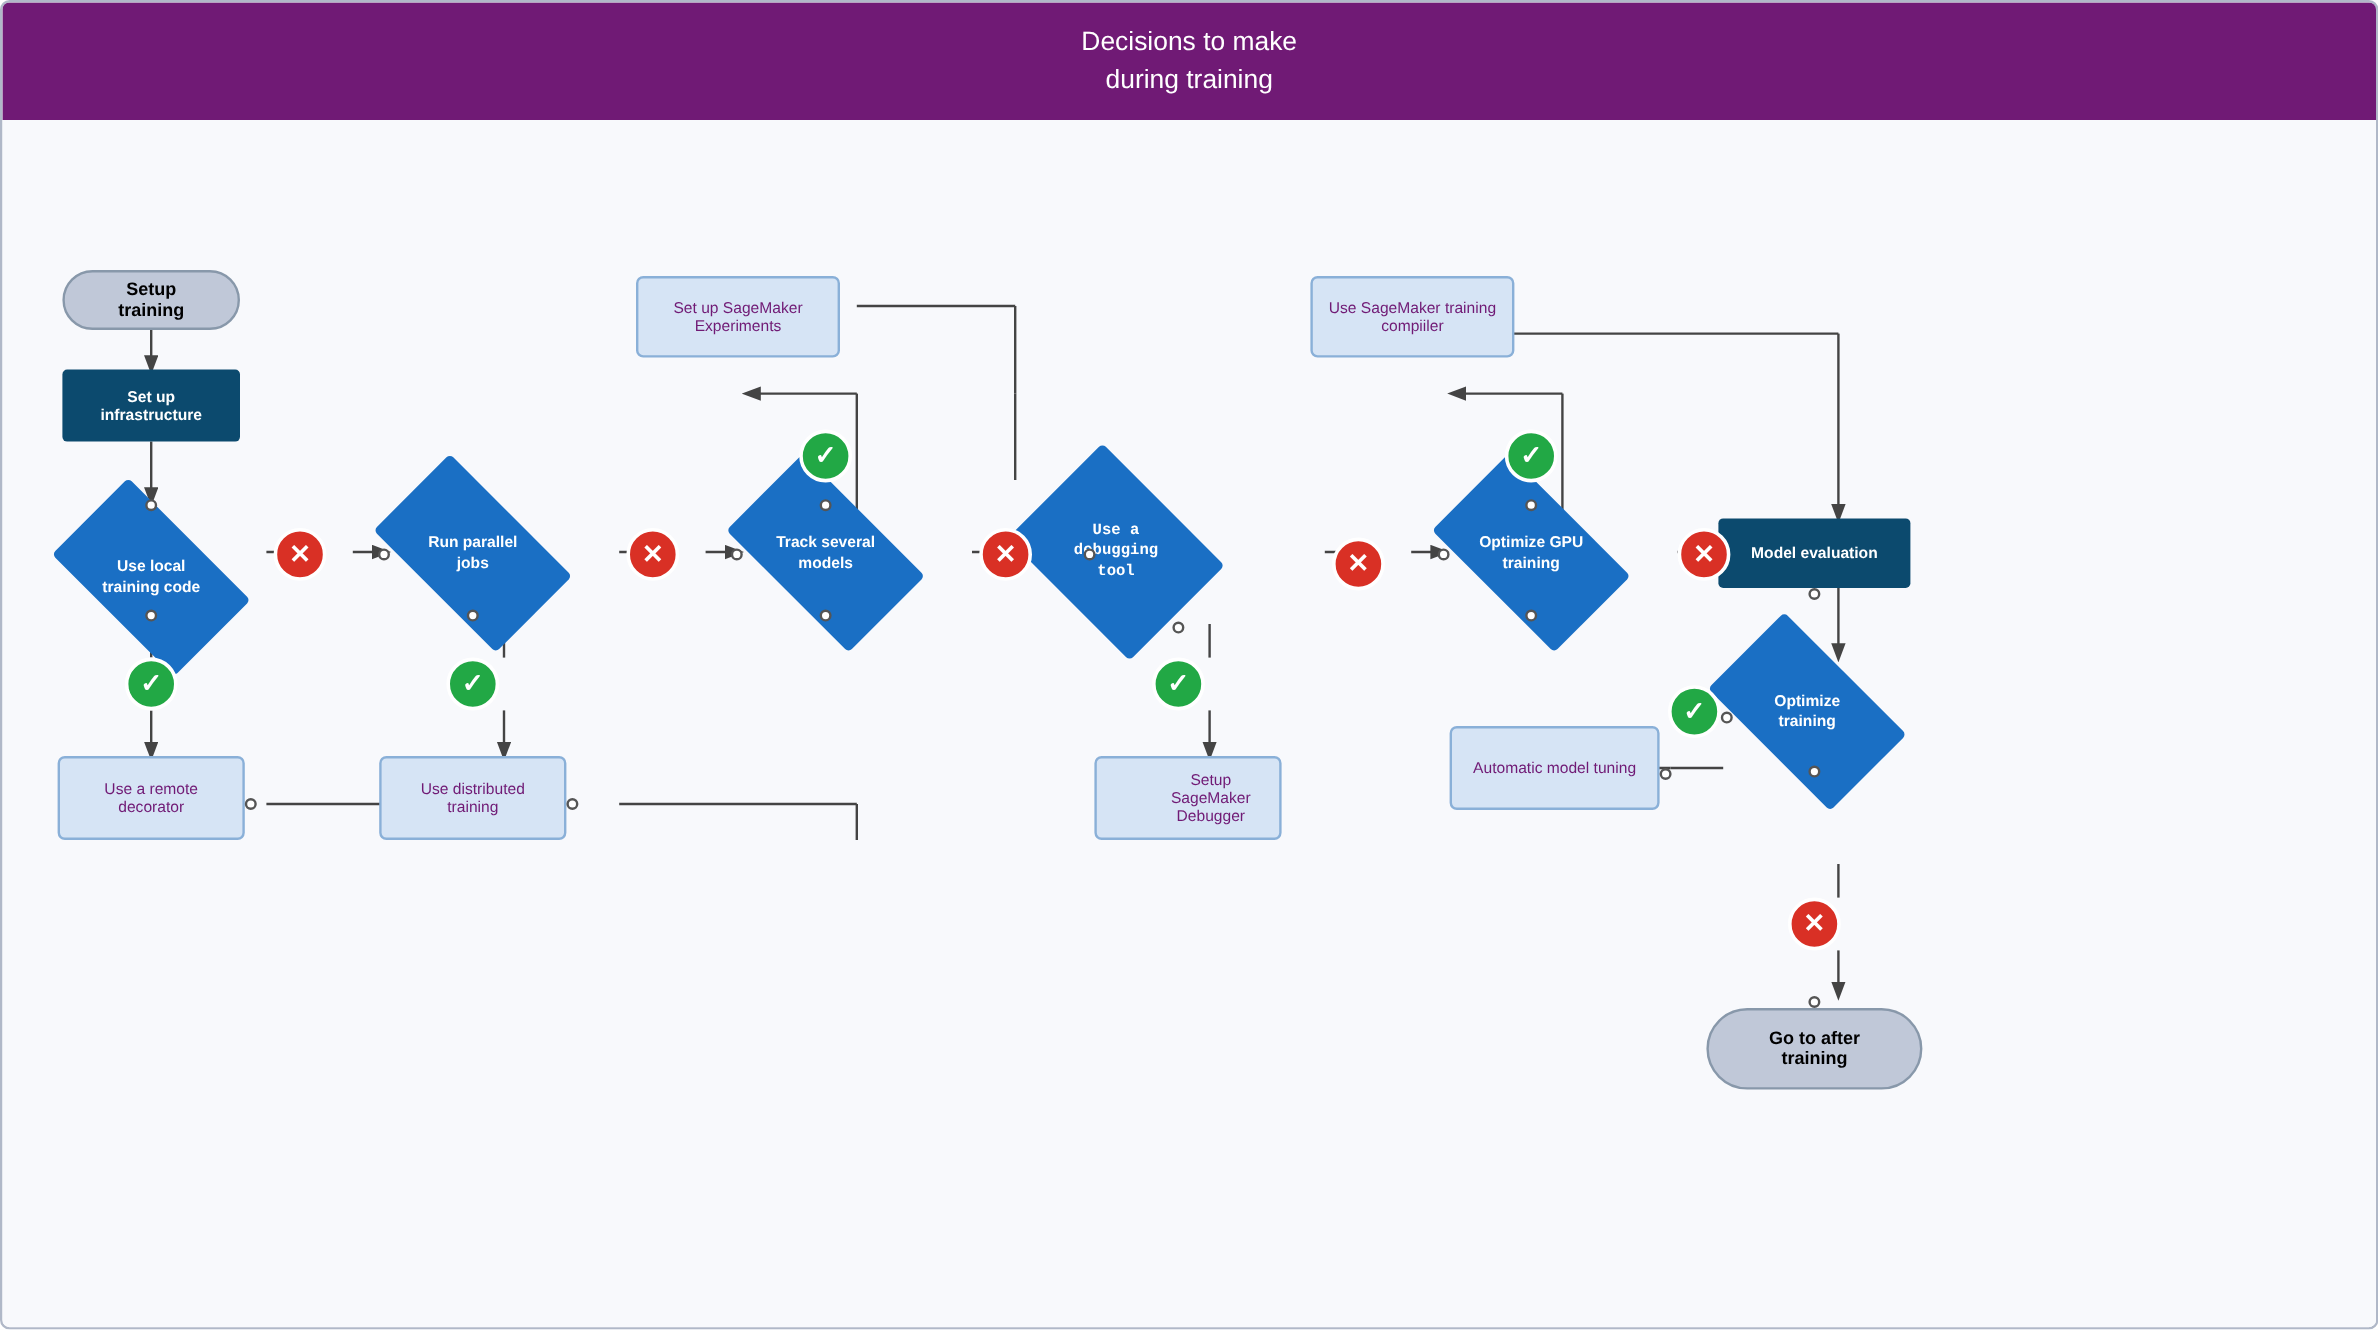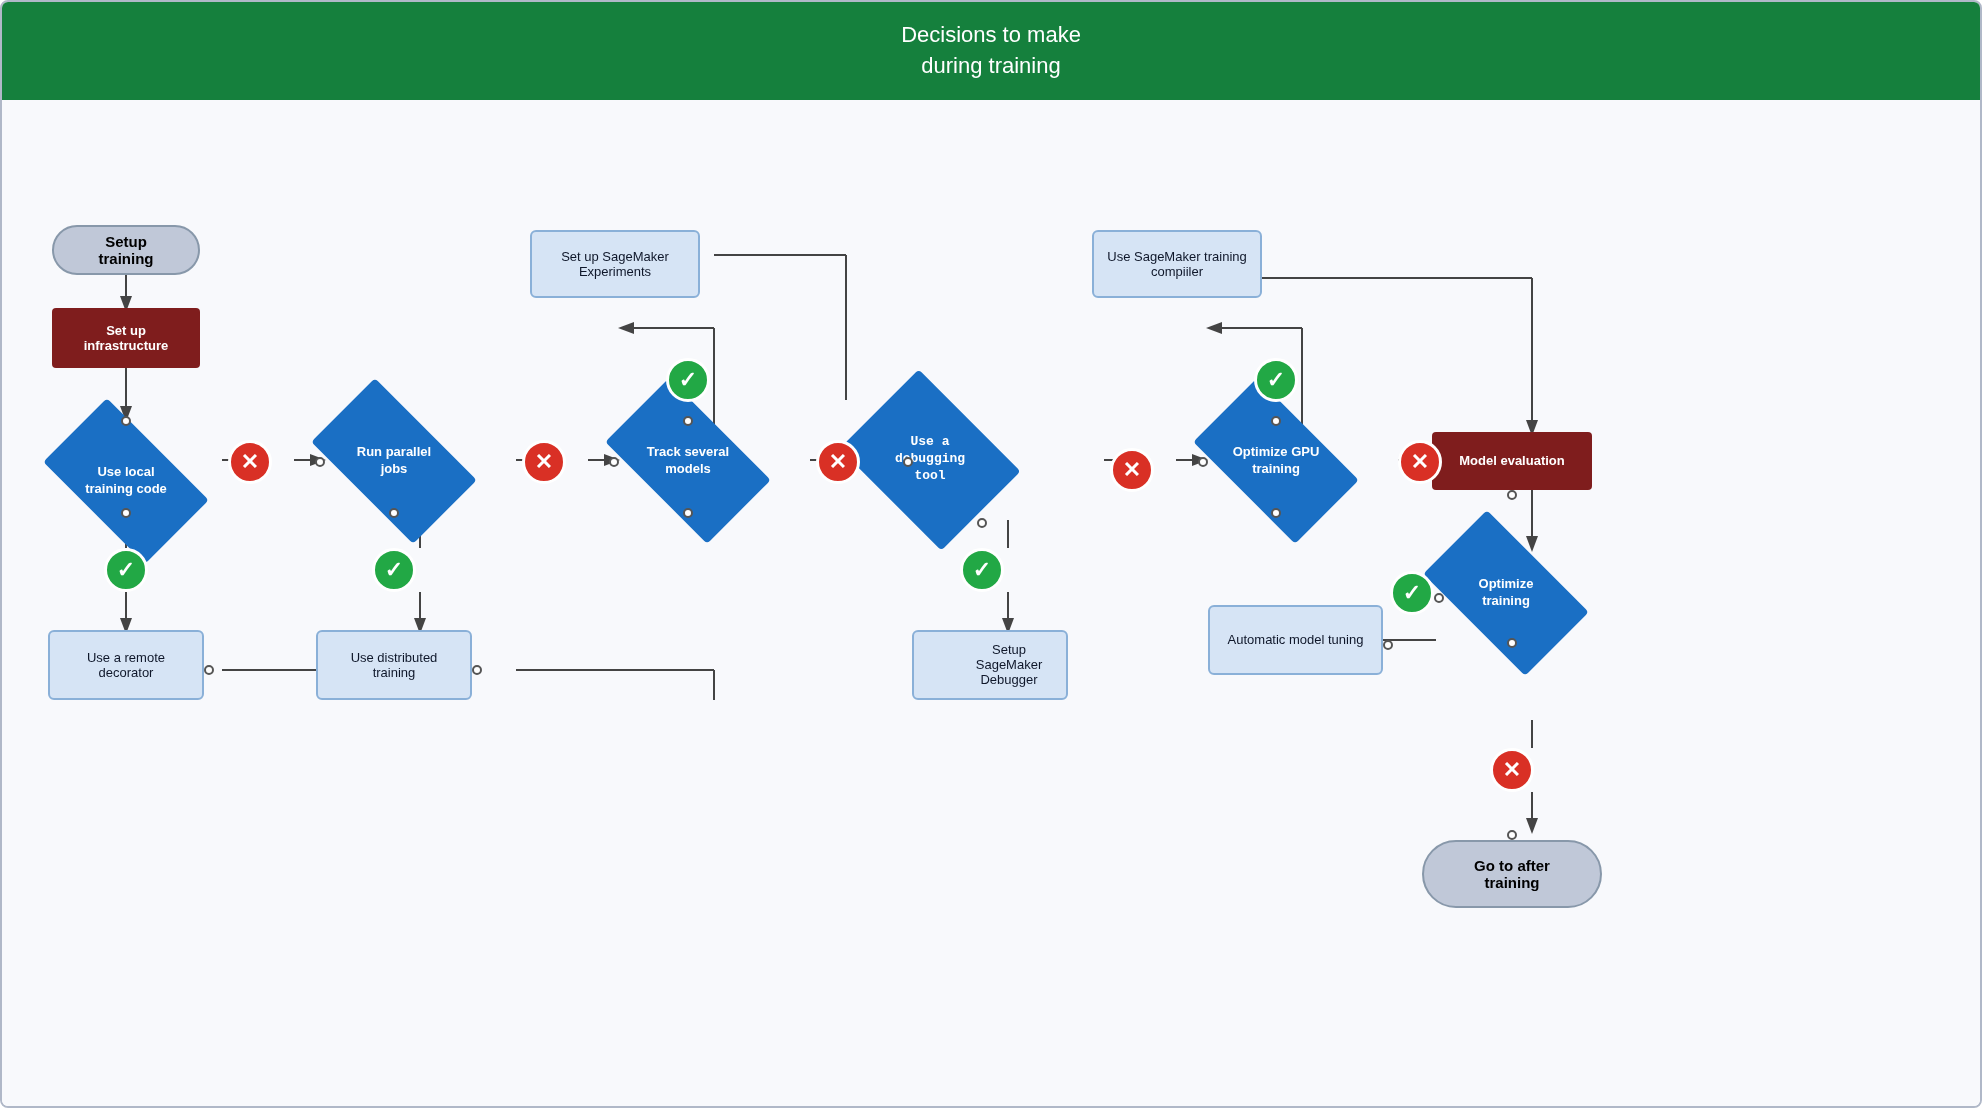--- a/index.html
+++ b/index.html
@@ -9,21 +9,21 @@
       width: 1982px;
       height: 1108px;
       border: 2px solid #b0b8c8;
       border-radius: 8px;
       overflow: hidden;
       display: flex;
       flex-direction: column;
     }
 
     .header {
-      background: #15803d;
+      background: #701a75;
       color: white;
       text-align: center;
       padding: 18px 0;
       font-size: 22px;
       line-height: 1.4;
       flex-shrink: 0;
     }
 
     .diagram-area {
       flex: 1;
@@ -54,36 +54,36 @@
       border-radius: 50px;
       background: #c0c8d8;
       border: 2px solid #8898aa;
       font-weight: bold;
       font-size: 15px;
       padding: 10px 22px;
     }
 
     
     .blue-rect {
-      background: #7f1d1d;
+      background: #0c4a6e;
       color: white;
       border-radius: 4px;
       font-size: 13px;
       font-weight: bold;
       padding: 8px 12px;
     }
 
     
     .light-box {
       background: #d6e4f5;
       border: 2px solid #8ab0d8;
       border-radius: 6px;
       font-size: 13px;
       font-weight: 500;
-      color: #0f172a;
+      color: #701a75;
       padding: 8px 10px;
     }
 
     
     .diamond-wrap {
       position: absolute;
       display: flex;
       align-items: center;
       justify-content: center;
     }

